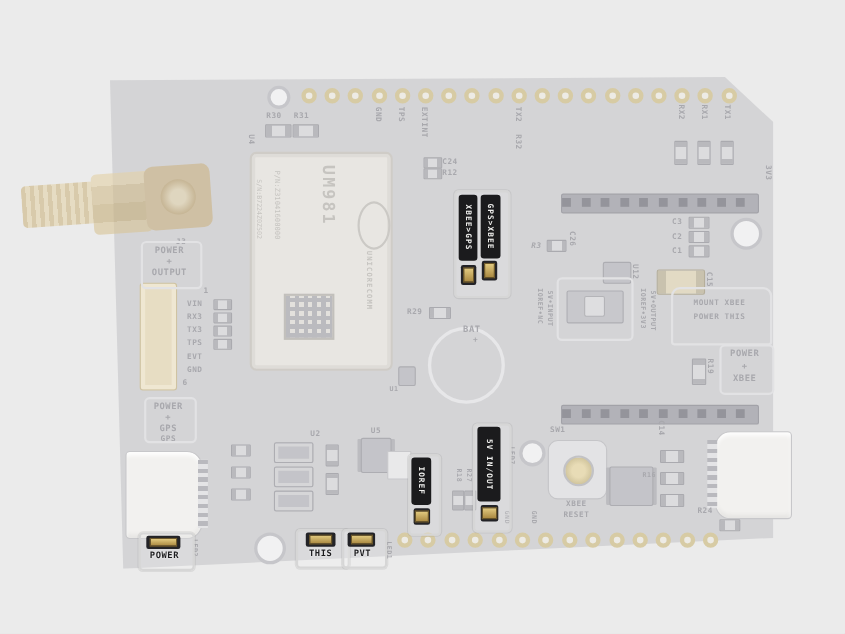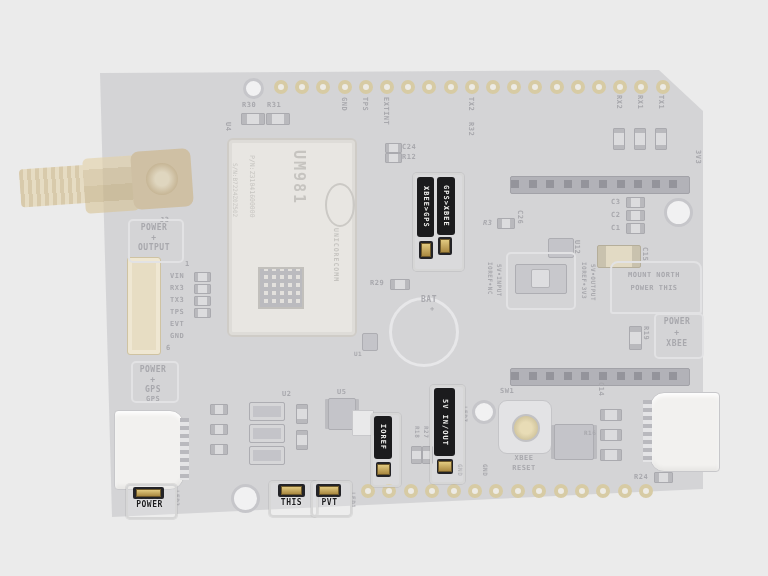--- a/index.html
+++ b/index.html
@@ -137,21 +137,21 @@
 
   <div class="silk" style="left:611px;top:198px;">C3</div>
   <div class="silk" style="left:611px;top:211px;">C2</div>
   <div class="silk" style="left:611px;top:224px;">C1</div>
   <div class="res" style="left:626px;top:197px;width:17px;height:9px;"></div>
   <div class="res" style="left:626px;top:210px;width:17px;height:9px;"></div>
   <div class="res" style="left:626px;top:223px;width:17px;height:9px;"></div>
   <div class="abs" style="left:597px;top:245px;width:42px;height:21px;background:linear-gradient(90deg,#c9c2ae 0 18%,#e2dac4 18% 82%,#c9c2ae 82%);border:1px solid #b5ae9a;border-radius:2px;"></div>
   <div class="silk v" style="left:641px;top:247px;">C15</div>
   <div class="outline" style="left:610px;top:261px;width:88px;height:49px;border-radius:8px 8px 3px 3px;"></div>
-  <div class="silk ctr" style="left:612px;top:271px;width:84px;">MOUNT NORTH</div>
+  <div class="silk ctr" style="left:612px;top:271px;width:84px;">MOUNT XBEE</div>
   <div class="silk ctr" style="left:612px;top:284px;width:84px;">POWER THIS</div>
 
   <div class="silk" style="left:483px;top:219px;font-style:italic;">R3</div>
   <div class="silk v" style="left:516px;top:210px;">C26</div>
   <div class="res" style="left:497px;top:218px;width:16px;height:9px;"></div>
   <div class="ic" style="left:548px;top:238px;width:24px;height:18px;"></div>
   <div class="silk v" style="left:573px;top:240px;">U12</div>
   <div class="outline" style="left:506px;top:252px;width:66px;height:54px;"></div>
   <div class="abs" style="left:515px;top:264px;width:50px;height:28px;background:#c8c8cc;border:1px solid #aeaeb3;border-radius:2px;"></div>
   <div class="abs" style="left:531px;top:269px;width:17px;height:17px;background:#dedee0;border:1px solid #b4b4b8;border-radius:2px;"></div>
@@ -195,21 +195,21 @@
   <div class="silk ctr big" style="left:654px;top:328px;width:46px;">+</div>
   <div class="silk ctr big" style="left:654px;top:339px;width:46px;">XBEE</div>
   <div class="res v" style="left:629px;top:326px;width:11px;height:22px;"></div>
   <div class="silk v" style="left:642px;top:326px;">R19</div>
 
   <div class="silk" style="left:146px;top:395px;">GPS</div>
   <div class="usb" style="left:114px;top:410px;width:68px;height:78px;border-radius:4px 14px 14px 4px;"></div>
   <div class="pincol" style="left:180px;top:418px;width:9px;height:62px;"></div>
   <div class="usb" style="left:650px;top:392px;width:68px;height:78px;border-radius:14px 4px 4px 14px;"></div>
   <div class="pincol" style="left:643px;top:400px;width:9px;height:62px;"></div>
-  <div class="silk" style="left:634px;top:473px;">R24</div>
+  <div class="silk" style="left:634px;top:460px;">R24</div>
   <div class="res" style="left:654px;top:472px;width:17px;height:9px;"></div>
 
   <div class="silk" style="left:500px;top:387px;">SW1</div>
   <div class="abs" style="left:498px;top:400px;width:52px;height:52px;background:#e3e3e5;border:1px solid #c5c5c8;border-radius:9px;"></div>
   <div class="abs" style="left:512px;top:414px;width:24px;height:24px;border-radius:50%;background:radial-gradient(circle,#e8dcb6 35%,#cfc39b 75%);border:2px solid #c2c2c5;"></div>
   <div class="silk ctr" style="left:496px;top:454px;width:56px;">XBEE</div>
   <div class="silk ctr" style="left:496px;top:464px;width:56px;">RESET</div>
 
   <div class="ic" style="left:554px;top:424px;width:38px;height:34px;box-shadow:-4px 0 0 -1px #bcbcc0,4px 0 0 -1px #bcbcc0;"></div>
   <div class="silk v" style="left:597px;top:382px;">C14</div>

